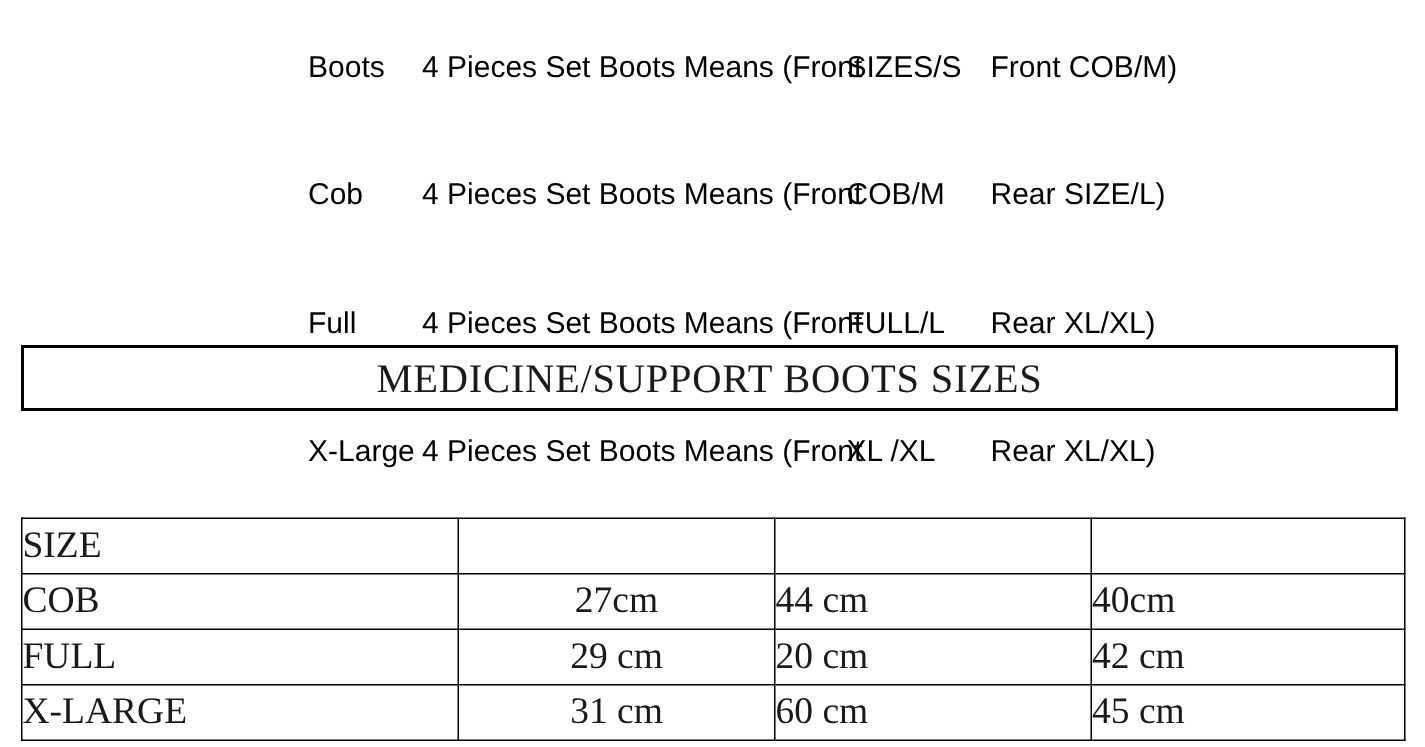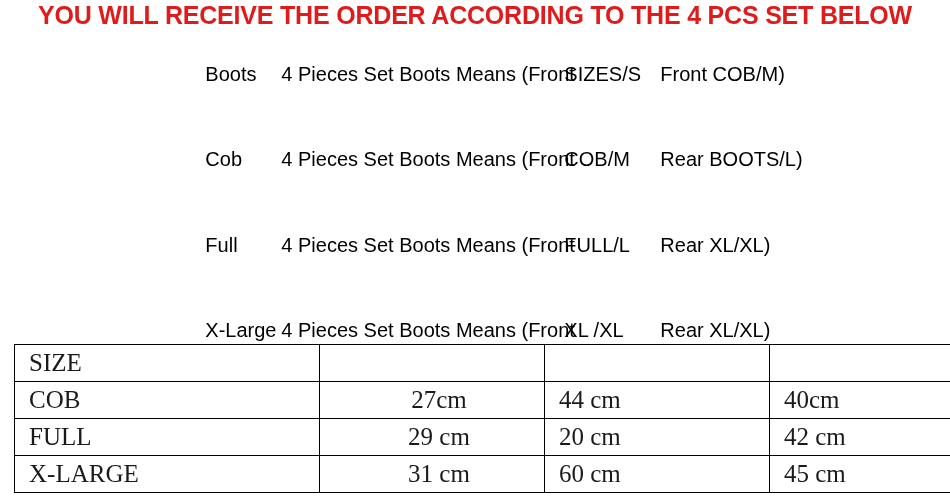--- a/index.html
+++ b/index.html
@@ -104,54 +104,56 @@
     width: 918px;
   }
   table.sizes {
     border-collapse: collapse;
     width: 918px;
     table-layout: fixed;
   }
   table.sizes td {
     border: 1px solid #000000;
     height: 36px;
-    padding: 0 0 0 14px;
+    padding: 0 0 0 0;
     font-family: "Liberation Serif", serif;
     font-size: 25px;
     color: #1a1a1a;
     vertical-align: middle;
   }
   table.sizes td.c0 { width: 290px; }
   table.sizes td.c1 { width: 210px; text-align: center; }
   table.sizes td.c2 { width: 210px; }
   table.sizes td.c3 { width: 208px; }
 </style>
 </head>
 <body>
 
 <div class="page">
 
-  <div class="note-sub">YOU WILL RECEIVE THE ORDER ACCORDING TO THE 4 PCS SET BELOW</div>
 
 
   <div class="sets">
     <div class="set-row">
       <span class="c-size">Boots</span><span class="c-means">4 Pieces Set Boots Means (Front</span><span class="c-front">SIZES/S</span><span class="c-rear">Front COB/M)</span>
     </div>
     <div class="set-row">
-      <span class="c-size">Cob</span><span class="c-means">4 Pieces Set Boots Means (Front</span><span class="c-front">COB/M</span><span class="c-rear">Rear BOOTS/L)</span>
+      <span class="c-size">Cob</span><span class="c-means">4 Pieces Set Boots Means (Front</span><span class="c-front">COB/M</span><span class="c-rear">Rear SIZE/L)</span>
     </div>
     <div class="set-row">
       <span class="c-size">Full</span><span class="c-means">4 Pieces Set Boots Means (Front</span><span class="c-front">FULL/L</span><span class="c-rear">Rear XL/XL)</span>
     </div>
     <div class="set-row">
       <span class="c-size">X-Large</span><span class="c-means">4 Pieces Set Boots Means (Front</span><span class="c-front">XL /XL</span><span class="c-rear">Rear XL/XL)</span>
     </div>
   </div>
 
+  <div class="banner">
+    <span class="banner-text">MEDICINE/SUPPORT BOOTS SIZES</span>
+  </div>
 
   <div class="table-wrap">
     <table class="sizes">
       <tbody>
         <tr>
           <td class="c0">SIZE</td>
           <td class="c1"></td>
           <td class="c2"></td>
           <td class="c3"></td>
         </tr>

